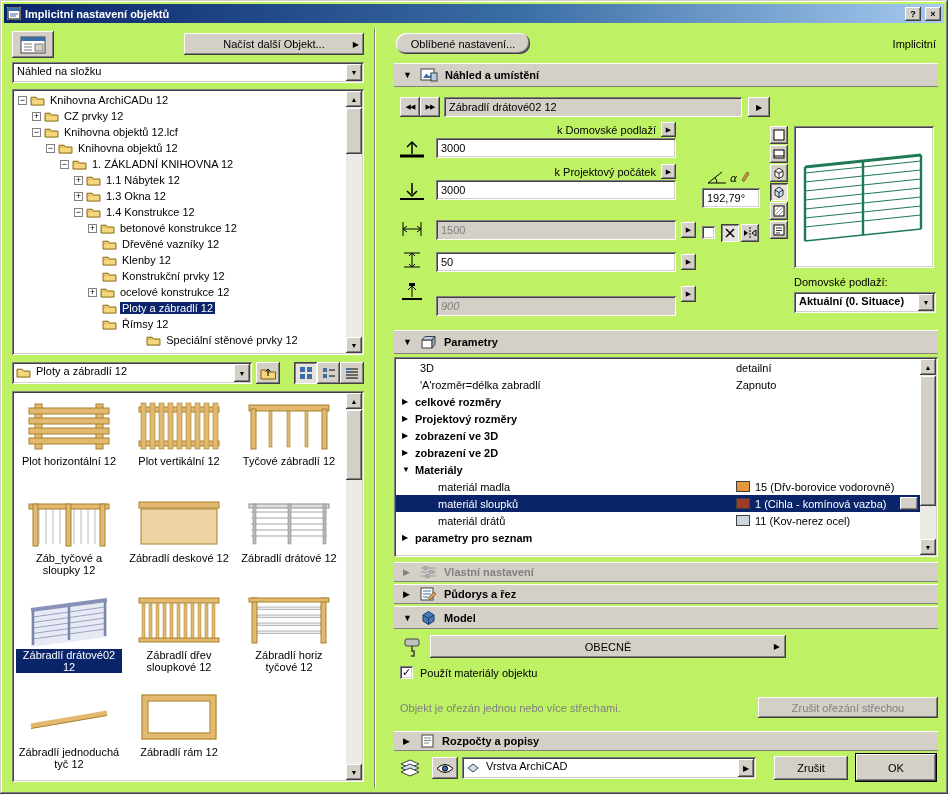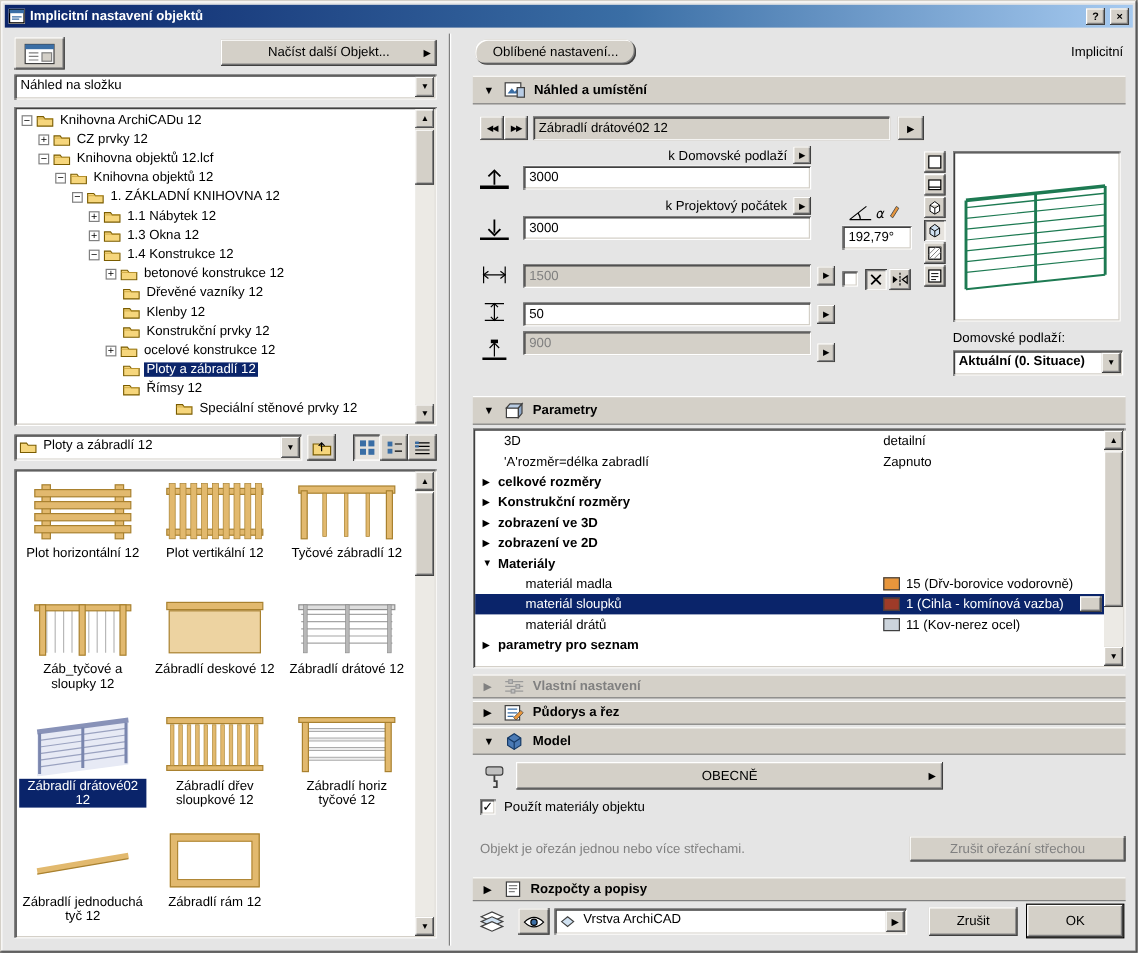--- a/index.html
+++ b/index.html
@@ -1,17 +1,17 @@
 <!DOCTYPE html>
 <html><head>
 <meta charset="utf-8">
 <style>
   html,body{margin:0;padding:0;background:#808080;}
   *{box-sizing:border-box;}
-  .dlg{position:relative;width:948px;height:794px;background:#e5e5e5;
+  .dlg{position:relative;width:948px;height:794px;background:#bef264;
        font-family:"Liberation Sans","DejaVu Sans",sans-serif;font-size:11px;color:#000;
        box-shadow:inset -1px -1px 0 #404040,inset 1px 1px 0 #d4d0c8,inset -2px -2px 0 #808080,inset 2px 2px 0 #fff;
        overflow:hidden;}
   .abs{position:absolute;}
   .out{box-shadow:inset -1px -1px 0 #404040,inset 1px 1px 0 #fff,inset -2px -2px 0 #808080,inset 2px 2px 0 #d4d0c8;background:#d4d0c8;}
   .pressed{box-shadow:inset 1px 1px 0 #404040,inset -1px -1px 0 #fff,inset 2px 2px 0 #808080;background:#e6e3de;}
   .field{box-shadow:inset 1px 1px 0 #808080,inset -1px -1px 0 #fff,inset 2px 2px 0 #404040,inset -2px -2px 0 #d4d0c8;background:#fff;}
   .dis{background:#d4d0c8 !important;color:#808080;}
   .btn{display:flex;align-items:center;justify-content:center;cursor:default;user-select:none;}
   .titlebar{position:absolute;left:4px;top:4px;right:4px;height:19px;
@@ -555,21 +555,21 @@
   <div class="abs out btn sq" style="left:681px;top:254px;">▶</div>
 
   <div class="abs" style="left:399px;top:282px;">
     <svg width="26" height="20" viewBox="0 0 26 20">
         <path d="M3,17 h20" stroke="#000" stroke-width="2"></path>
         <path d="M13,15 V4" stroke="#000"></path>
         <path d="M9,8 L13,4 l4,4" fill="none" stroke="#000"></path>
         <rect x="10" y="1" width="6" height="3" fill="#000"></rect>
       </svg>
   </div>
-  <div class="abs field lblfield dis" style="left:436px;top:276px;width:240px;height:20px;">
+  <div class="abs field lblfield dis" style="left:436px;top:296px;width:240px;height:20px;font-style:italic;">
     <span>900</span>
   </div>
   <div class="abs out btn sq" style="left:681px;top:286px;">▶</div>
 
   <div class="abs" style="left:704px;top:168px;">
     <svg width="46" height="18" viewBox="0 0 46 18">
         <path d="M4,15 h18 M4,15 L18,4" stroke="#000" fill="none"></path>
         <path d="M13,15 A9,9 0 0 0 11,9.5" stroke="#000" fill="none"></path>
         <text x="26" y="14" font-size="11" font-style="italic" font-family="DejaVu Sans">α</text>
         <path d="M38,12 l5,-8 2,1.5 -5,8 z" fill="#e8963c" stroke="#404040" stroke-width="0.7"></path>
@@ -696,21 +696,21 @@
           </span>
         </div>
         <div class="prow">
           <span style="display:inline-block;flex:none;width:6px"></span>
           <span class="parr">▶</span>
           <span class="plab pb">celkové rozměry</span>
         </div>
         <div class="prow">
           <span style="display:inline-block;flex:none;width:6px"></span>
           <span class="parr">▶</span>
-          <span class="plab pb">Konstrukční rozměry</span>
+          <span class="plab pb">Projektový rozměry</span>
         </div>
         <div class="prow">
           <span style="display:inline-block;flex:none;width:6px"></span>
           <span class="parr">▶</span>
           <span class="plab pb">zobrazení ve 3D</span>
         </div>
         <div class="prow">
           <span style="display:inline-block;flex:none;width:6px"></span>
           <span class="parr">▶</span>
           <span class="plab pb">zobrazení ve 2D</span>

